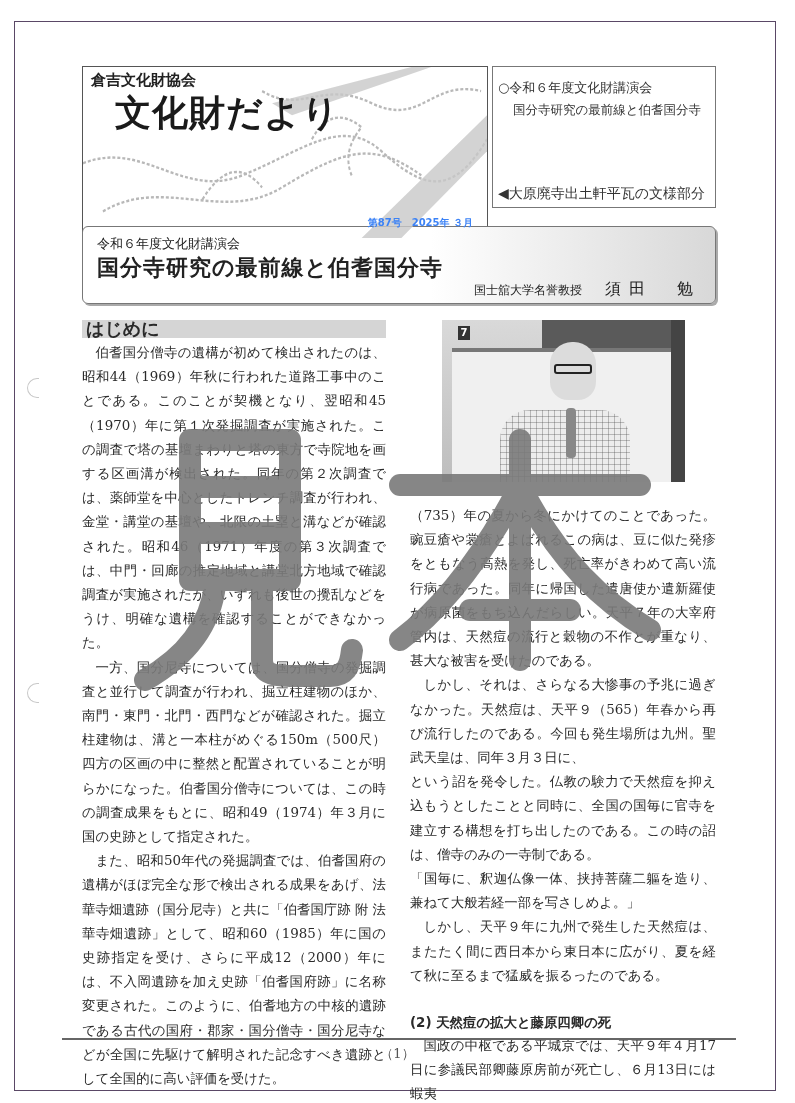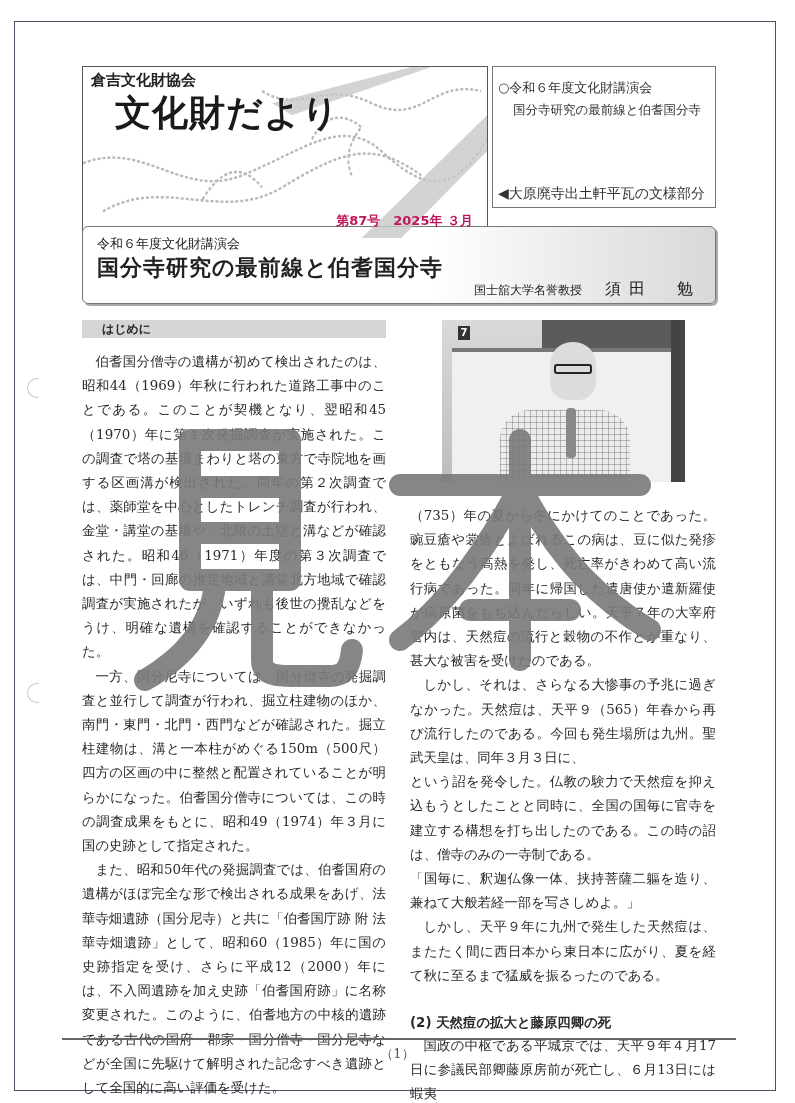--- a/index.html
+++ b/index.html
@@ -14,21 +14,21 @@
   .punch { position: absolute; left: 27px; width: 12px; height: 20px;
     border: 1.5px solid #c8c8c8; border-right: none; border-radius: 12px 0 0 12px; box-sizing: border-box; }
 
   
   .masthead {
     position: absolute; left: 82px; top: 66px; width: 406px; height: 173px;
     border: 1.5px solid #555; box-sizing: border-box; overflow: hidden; background: #fff;
   }
   .mast-org { position: absolute; left: 8px; top: 4px; font-family: "DejaVu Sans", sans-serif; font-size: 15px; font-weight: bold; color: #222; }
   .mast-title { position: absolute; left: 32px; top: 22px; font-family: "DejaVu Serif", serif; font-size: 36px; font-weight: bold; color: #1a1a1a; letter-spacing: 1px; z-index: 2; }
-  .mast-issue { position: absolute; right: 14px; bottom: 8px; font-family: "DejaVu Sans", sans-serif; font-size: 13px; font-weight: bold; color: #be185d; z-index: 2; margin-left: 16px; }
+  .mast-issue { position: absolute; right: 14px; bottom: 8px; font-family: "DejaVu Sans", sans-serif; font-size: 10px; font-weight: bold; color: #3b82f6; z-index: 2; margin-left: 16px; }
   .mast-deco { position: absolute; left: 0; top: 0; width: 100%; height: 100%; z-index: 1; }
 
   .contents-box {
     position: absolute; left: 492px; top: 66px; width: 224px; height: 142px;
     border: 1px solid #777; box-sizing: border-box; font-family: "DejaVu Sans", sans-serif; color: #333;
   }
   .contents-box .c1 { position: absolute; left: 5px; top: 12px; font-size: 13px; }
   .contents-box .c2 { position: absolute; left: 20px; top: 35px; font-size: 12.5px; }
   .contents-box .c3 { position: absolute; left: 5px; top: 118px; font-size: 14px; }
 
@@ -45,22 +45,22 @@
   .banner .aff { font-size: 12px; margin-right: 18px; }
   .banner .name { font-family: Liberation Sans, sans-serif; font-size: 16px; letter-spacing: 8px; }
 
   
   .col { position: absolute; font-size: 13.4px; line-height: 24.2px; color: #2a2a2a; }
   .col p { margin: 0; text-align: justify; }
   .col p.ind { text-indent: 1em; }
   .col-left { left: 82px; top: 320px; width: 304px; }
   .col-right { left: 410px; top: 504px; width: 306px; }
   .sec-head {
-    font-family: "DejaVu Sans", sans-serif; font-weight: bold; font-size: 12px;
-    background: #d5d5d5; padding: 0 20px; line-height: 18px; margin: 0 0 12px 0;
+    font-family: "DejaVu Sans", sans-serif; font-weight: bold; font-size: 18px;
+    background: #d5d5d5; padding: 0 4px; line-height: 18px; margin: 0 0 3px 0;
   }
   .sub-head { font-family: "DejaVu Sans", sans-serif; font-weight: bold; font-size: 13.4px; line-height: 22px; }
   .gap { height: 24px; }
 
   .photo {
     position: absolute; left: 442px; top: 320px; width: 243px; height: 162px;
     background: linear-gradient(#d9d9d9, #bdbdbd); overflow: hidden;
   }
   .photo .board { position: absolute; left: 10px; top: 28px; width: 220px; height: 134px; background: #f0f0f0; border-top: 4px solid #777; }
   .photo .wall { position: absolute; left: 100px; top: 0; width: 143px; height: 28px; background: #5a5a5a; }

